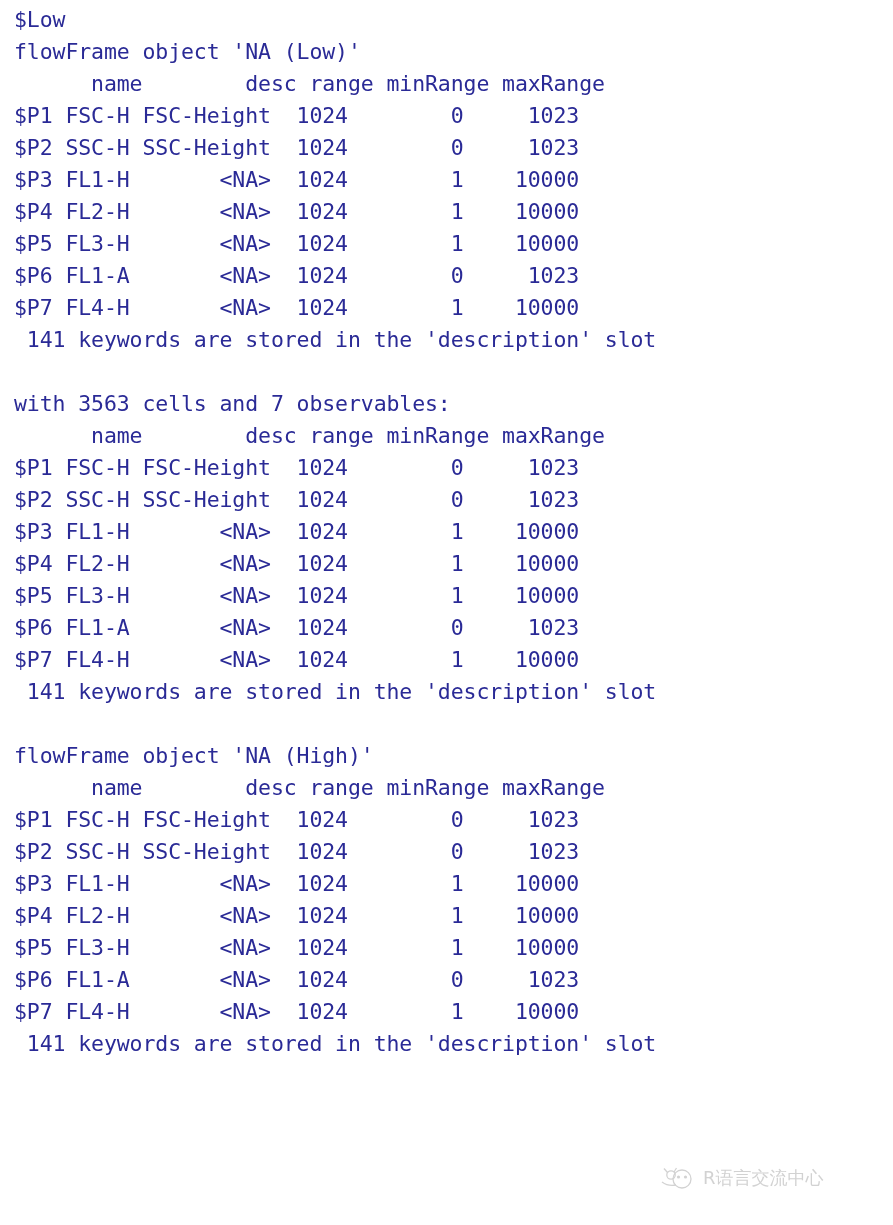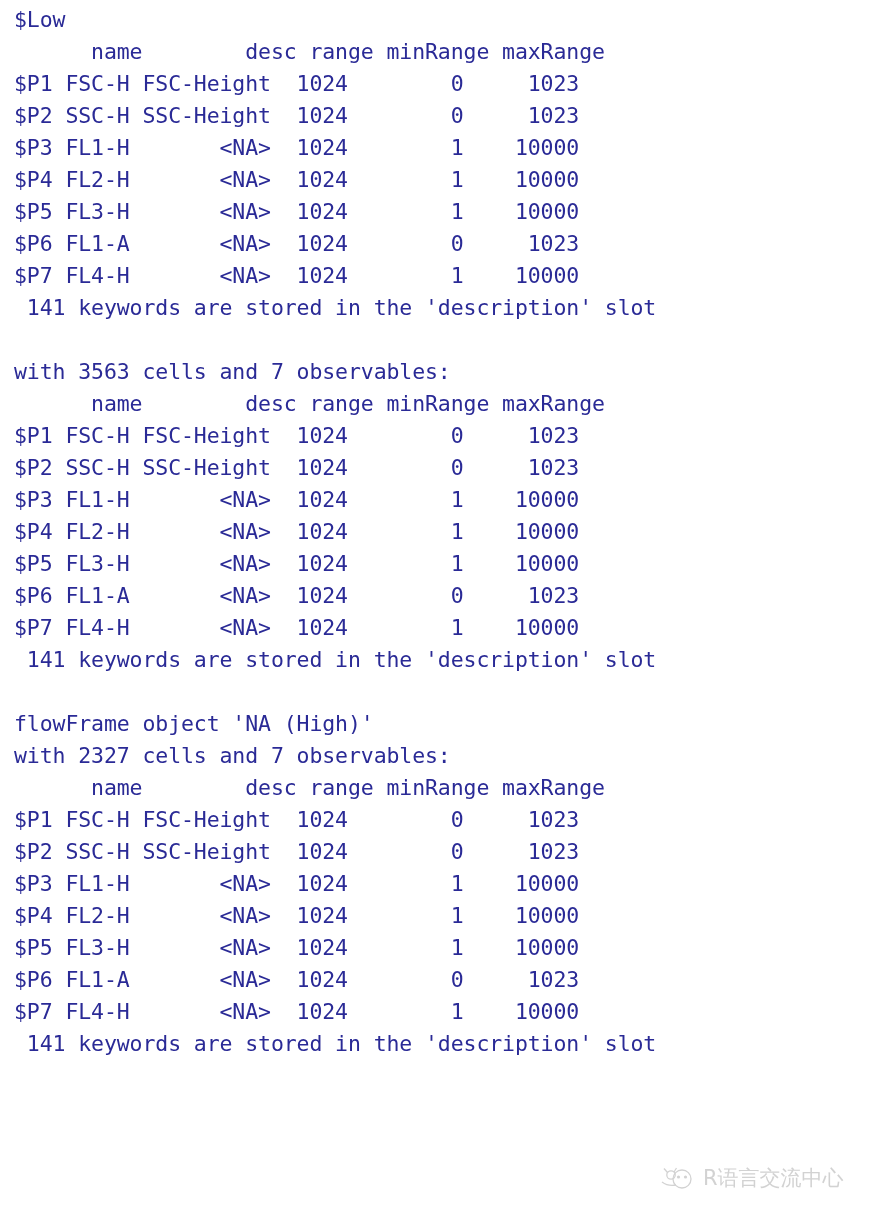--- a/index.html
+++ b/index.html
@@ -49,53 +49,53 @@
     opacity: 0.78;
     pointer-events: none;
   }
   #watermark .wm-logo {
     width: 44px;
     height: 30px;
     display: block;
   }
   #watermark .wm-text {
     font-family: "DejaVu Sans", "Liberation Sans", sans-serif;
-    font-size: 21px;
+    font-size: 18px;
     line-height: 26px;
     color: #c6c6c6;
     white-space: nowrap;
   }
 </style>
 </head>
 <body>
 
 <div id="console">
 
   <pre class="console-output"><span class="section"><span class="line">$Low
+</span><span class="line">flowFrame object 'NA (Low)'
 </span><span class="line">      name        desc range minRange maxRange
 </span><span class="line">$P1 FSC-H FSC-Height  1024        0     1023
 </span><span class="line">$P2 SSC-H SSC-Height  1024        0     1023
 </span><span class="line">$P3 FL1-H       &lt;NA&gt;  1024        1    10000
 </span><span class="line">$P4 FL2-H       &lt;NA&gt;  1024        1    10000
 </span><span class="line">$P5 FL3-H       &lt;NA&gt;  1024        1    10000
 </span><span class="line">$P6 FL1-A       &lt;NA&gt;  1024        0     1023
 </span><span class="line">$P7 FL4-H       &lt;NA&gt;  1024        1    10000
 </span><span class="line"> 141 keywords are stored in the 'description' slot
 </span></span><span class="blank-line"></span><span class="section"><span class="line">with 3563 cells and 7 observables:
 </span><span class="line">      name        desc range minRange maxRange
 </span><span class="line">$P1 FSC-H FSC-Height  1024        0     1023
 </span><span class="line">$P2 SSC-H SSC-Height  1024        0     1023
 </span><span class="line">$P3 FL1-H       &lt;NA&gt;  1024        1    10000
 </span><span class="line">$P4 FL2-H       &lt;NA&gt;  1024        1    10000
 </span><span class="line">$P5 FL3-H       &lt;NA&gt;  1024        1    10000
 </span><span class="line">$P6 FL1-A       &lt;NA&gt;  1024        0     1023
 </span><span class="line">$P7 FL4-H       &lt;NA&gt;  1024        1    10000
 </span><span class="line"> 141 keywords are stored in the 'description' slot
 </span></span><span class="blank-line"></span><span class="section"><span class="line">flowFrame object 'NA (High)'
-</span><span class="line">with 2327 cells and 7 observables:
 </span><span class="line">      name        desc range minRange maxRange
 </span><span class="line">$P1 FSC-H FSC-Height  1024        0     1023
 </span><span class="line">$P2 SSC-H SSC-Height  1024        0     1023
 </span><span class="line">$P3 FL1-H       &lt;NA&gt;  1024        1    10000
 </span><span class="line">$P4 FL2-H       &lt;NA&gt;  1024        1    10000
 </span><span class="line">$P5 FL3-H       &lt;NA&gt;  1024        1    10000
 </span><span class="line">$P6 FL1-A       &lt;NA&gt;  1024        0     1023
 </span><span class="line">$P7 FL4-H       &lt;NA&gt;  1024        1    10000
 </span><span class="line"> 141 keywords are stored in the 'description' slot
 </span></span></pre>

